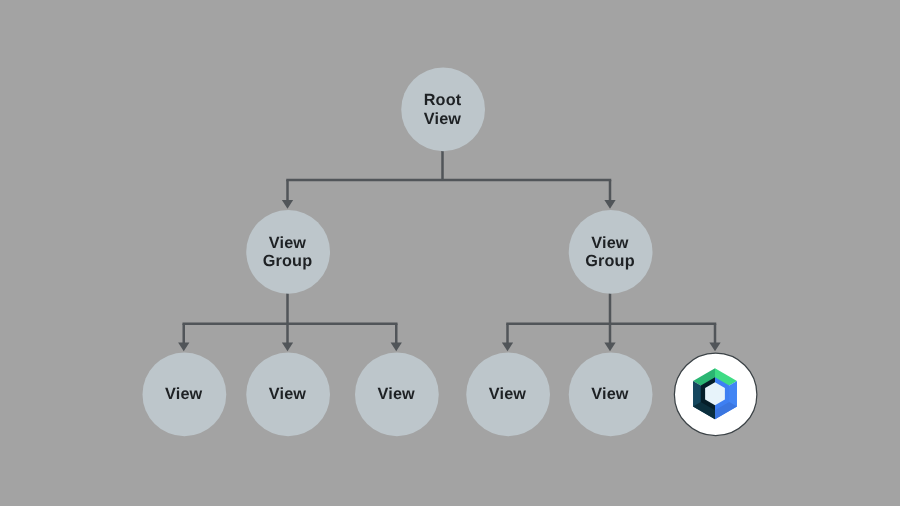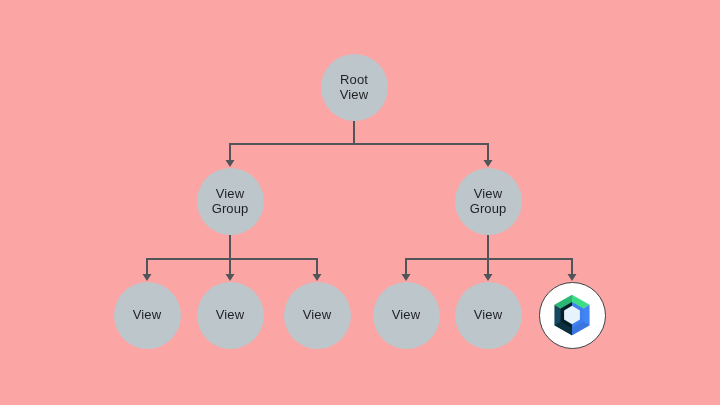--- a/index.html
+++ b/index.html
@@ -5,22 +5,23 @@
   html, body {
     margin: 0;
     padding: 0;
     background: #ffffff;
     font-family: "Liberation Sans", sans-serif;
   }
   #stage {
     position: relative;
     width: 720px;
     height: 405px;
-    background: #fca5a5;
+    background: #a3a3a3;
     overflow: hidden;
+    font-weight: bold;
   }
   #connectors {
     position: absolute;
     left: 0; top: 0;
     width: 720px;
     height: 405px;
     display: block;
   }
   #nodes { position: absolute; left: 0; top: 0; width: 720px; height: 405px; }
   .node {

